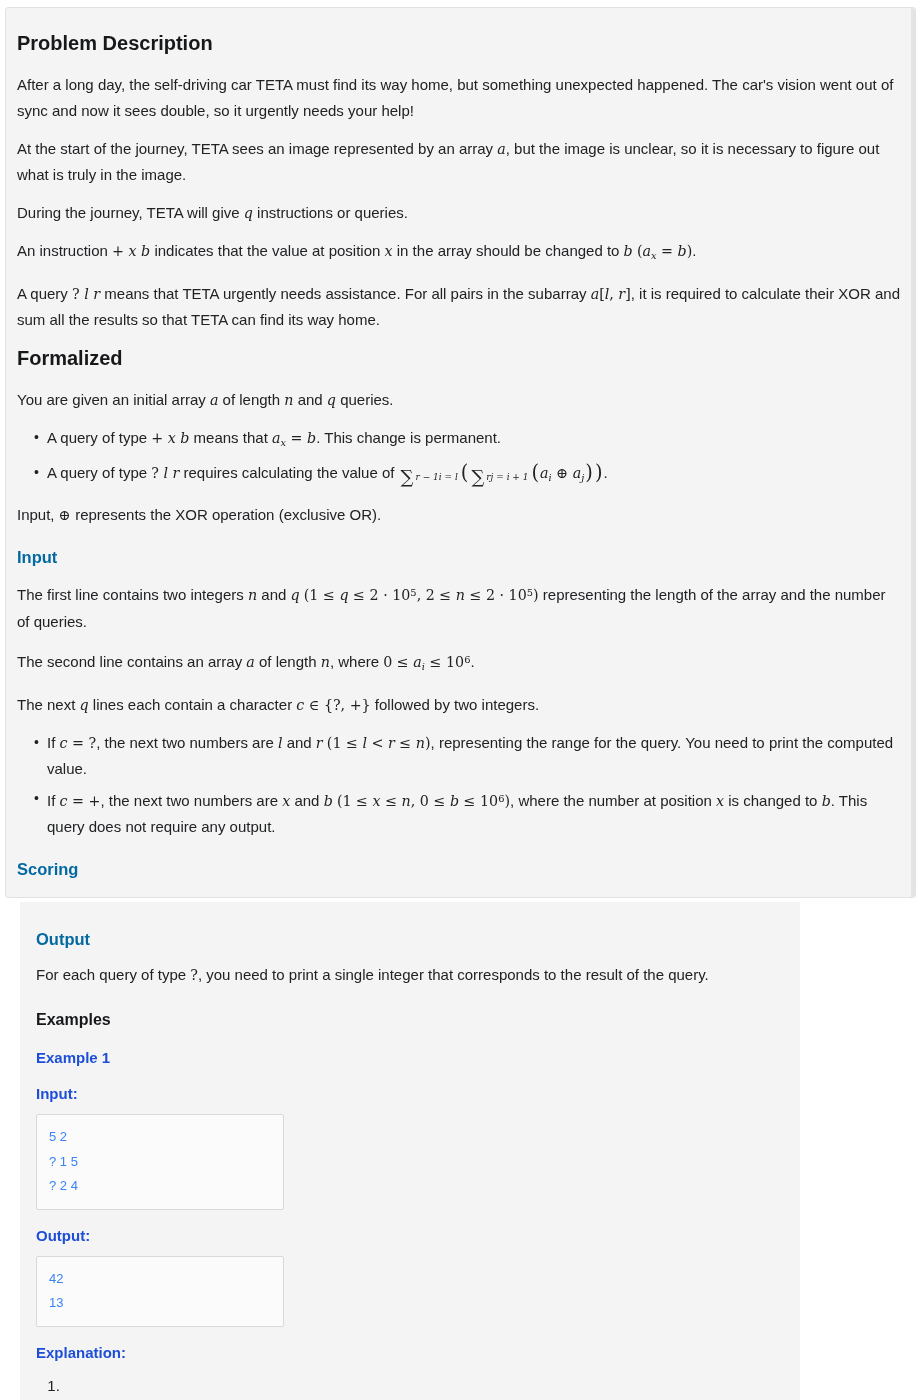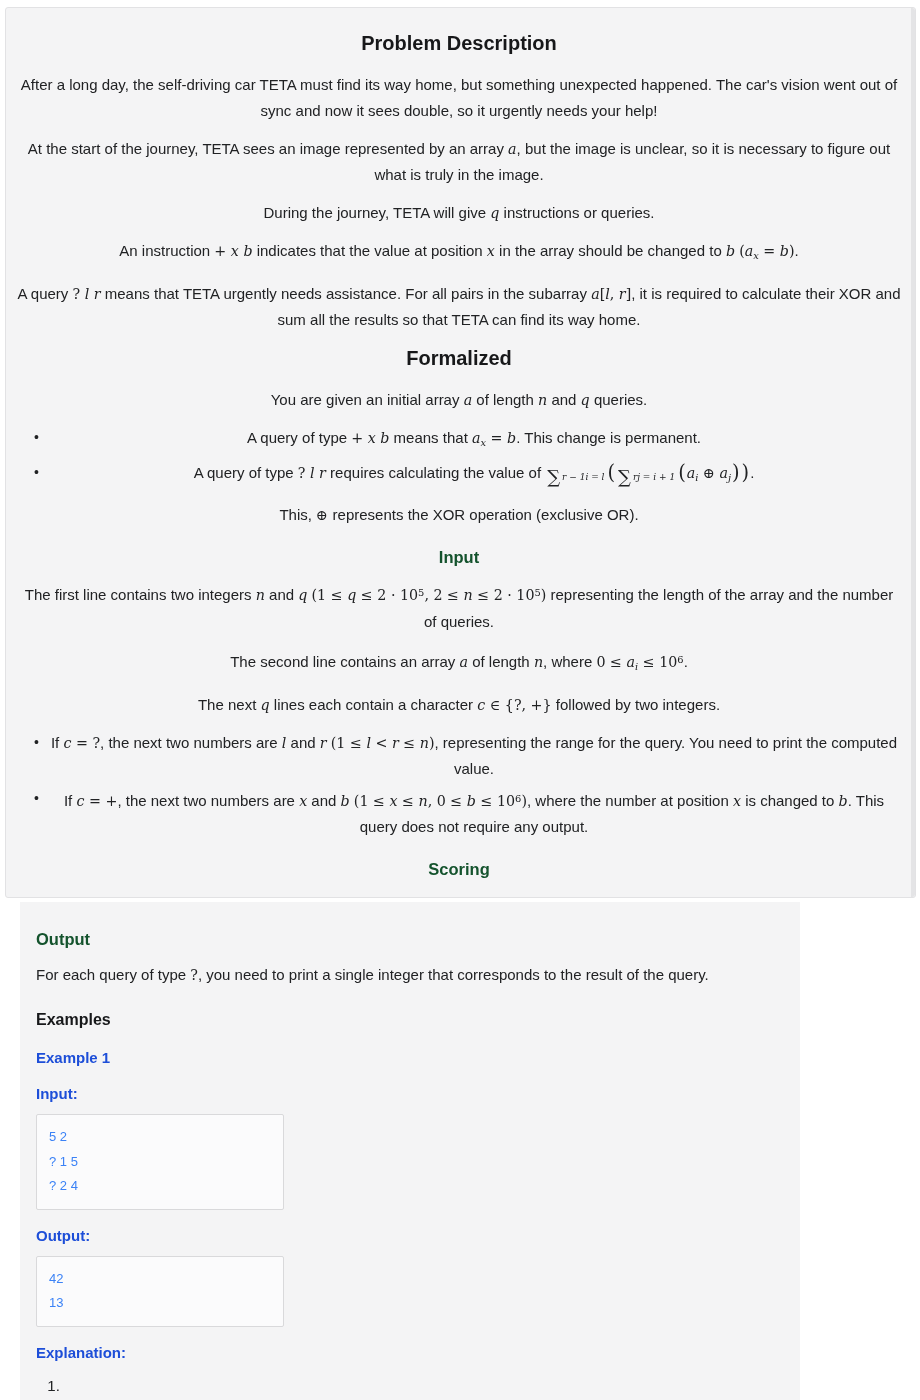--- a/index.html
+++ b/index.html
@@ -1,27 +1,27 @@
 <!DOCTYPE html>
 <html><head>
 <meta charset="utf-8">
 <style>
   * { margin:0; padding:0; box-sizing:border-box; }
   html,body { width:920px; height:1400px; background:#ffffff; overflow:hidden; }
   body { font-family:"Liberation Sans","DejaVu Sans",sans-serif; font-size:15px; line-height:26px; color:#212224; position:relative; }
 
   .card { background:#f4f4f5; }
   .top-card { position:absolute; left:5px; top:7px; width:911px; height:891px;
-              border:1px solid #e2e2e4; border-radius:3px; padding:8px 14px 0 11px; overflow:hidden;text-align:center; }
+              border:1px solid #e2e2e4; border-radius:3px; padding:8px 14px 0 11px; overflow:hidden; }
   .scroll-track { position:absolute; right:0; top:0; bottom:0; width:4px; background:#e4e4e6; border-radius:0 3px 3px 0; }
   .bottom-card { position:absolute; left:20px; top:902px; width:780px; height:498px; padding:8px 16px 0 16px; overflow:hidden; }
 
   h2.sec { font-size:20px; font-weight:700; color:#17181a; margin:14px 0 16px; line-height:26px; }
   h2.sec.later { margin-top:12px; }
-  h3.sub { font-size:16.5px; font-weight:700; color:#14532d; margin:18px 0 12px; line-height:22px; }
+  h3.sub { font-size:16.5px; font-weight:700; color:#0369a1; margin:18px 0 12px; line-height:22px; }
   h2.examples { font-size:16px; font-weight:700; color:#17181a; margin:20px 0 14px; line-height:24px; }
   h4.minor { font-size:15px; font-weight:700; color:#1d4ed8; margin:16px 0 10px; line-height:20px; }
   p.para { margin:12px 0; }
 
   ul.bullets { list-style:none; margin:6px 0 12px; padding-left:30px; }
   ul.bullets li { position:relative; margin:4px 0; }
   ul.bullets li::before { content:"\2022"; position:absolute; left:-13px; top:-1px; font-size:14px; color:#212224; }
 
   ol.expl { margin:6px 0 0; padding-left:28px; }
   ol.expl li { margin:3px 0; }
@@ -68,21 +68,21 @@
               <span>i = l</span>
             </span>
           </span><span class="seg-bp">(</span><span class="seg-lim">
             <span class="sigma">∑</span>
             <span class="limcol">
               <span>r</span>
               <span>j = i + 1</span>
             </span>
           </span><span class="seg-bp">(</span><span class="seg-v">a</span><span class="seg-sub">i</span><span class="seg-n"> ⊕ </span><span class="seg-v">a</span><span class="seg-sub">j</span><span class="seg-bp">)</span><span class="seg-bp">)</span><span class="seg-t">.</span></li>
     </ul>
-    <p class="para"><span class="seg-t">This, </span><span class="seg-n"> ⊕ </span><span class="seg-t"> represents the XOR operation (exclusive OR).</span></p>
+    <p class="para"><span class="seg-t">Input, </span><span class="seg-n"> ⊕ </span><span class="seg-t"> represents the XOR operation (exclusive OR).</span></p>
 
     <h3 class="sub">Input</h3>
     <p class="para"><span class="seg-t">The first line contains two integers </span><span class="seg-v">n</span><span class="seg-t"> and </span><span class="seg-v">q</span><span class="seg-t"> </span><span class="seg-n">(1 ≤ </span><span class="seg-v">q</span><span class="seg-n"> ≤ 2 · 10</span><span class="seg-sup">5</span><span class="seg-n">, 2 ≤ </span><span class="seg-v">n</span><span class="seg-n"> ≤ 2 · 10</span><span class="seg-sup">5</span><span class="seg-n">)</span><span class="seg-t"> representing the length of the array and the number of queries.</span></p>
     <p class="para"><span class="seg-t">The second line contains an array </span><span class="seg-v">a</span><span class="seg-t"> of length </span><span class="seg-v">n</span><span class="seg-t">, where </span><span class="seg-n">0 ≤ </span><span class="seg-v">a</span><span class="seg-sub">i</span><span class="seg-n"> ≤ 10</span><span class="seg-sup">6</span><span class="seg-t">.</span></p>
     <p class="para"><span class="seg-t">The next </span><span class="seg-v">q</span><span class="seg-t"> lines each contain a character </span><span class="seg-v">c</span><span class="seg-n"> ∈ {?, +}</span><span class="seg-t"> followed by two integers.</span></p>
     <ul class="bullets">
       <li><span class="seg-t">If </span><span class="seg-v">c</span><span class="seg-n"> = ?</span><span class="seg-t">, the next two numbers are </span><span class="seg-v">l</span><span class="seg-t"> and </span><span class="seg-v">r</span><span class="seg-t"> </span><span class="seg-n">(1 ≤ </span><span class="seg-v">l</span><span class="seg-n"> &lt; </span><span class="seg-v">r</span><span class="seg-n"> ≤ </span><span class="seg-v">n</span><span class="seg-n">)</span><span class="seg-t">, representing the range for the query. You need to print the computed value.</span></li>
       <li><span class="seg-t">If </span><span class="seg-v">c</span><span class="seg-n"> = +</span><span class="seg-t">, the next two numbers are </span><span class="seg-v">x</span><span class="seg-t"> and </span><span class="seg-v">b</span><span class="seg-t"> </span><span class="seg-n">(1 ≤ </span><span class="seg-v">x</span><span class="seg-n"> ≤ </span><span class="seg-v">n</span><span class="seg-n">, 0 ≤ </span><span class="seg-v">b</span><span class="seg-n"> ≤ 10</span><span class="seg-sup">6</span><span class="seg-n">)</span><span class="seg-t">, where the number at position </span><span class="seg-v">x</span><span class="seg-t"> is changed to </span><span class="seg-v">b</span><span class="seg-t">. This query does not require any output.</span></li>
     </ul>
 

